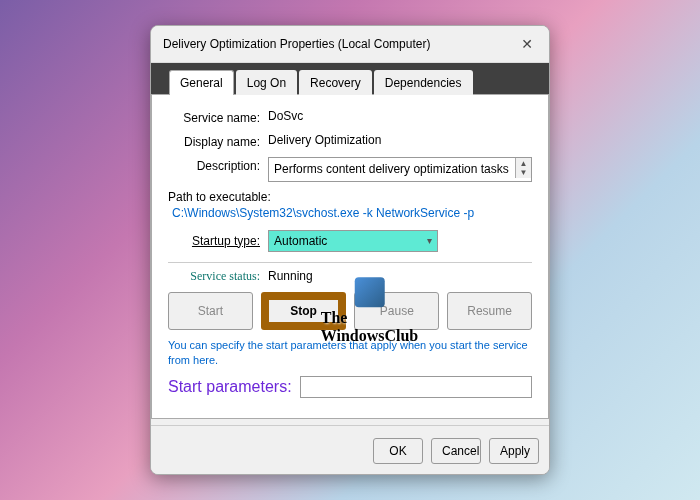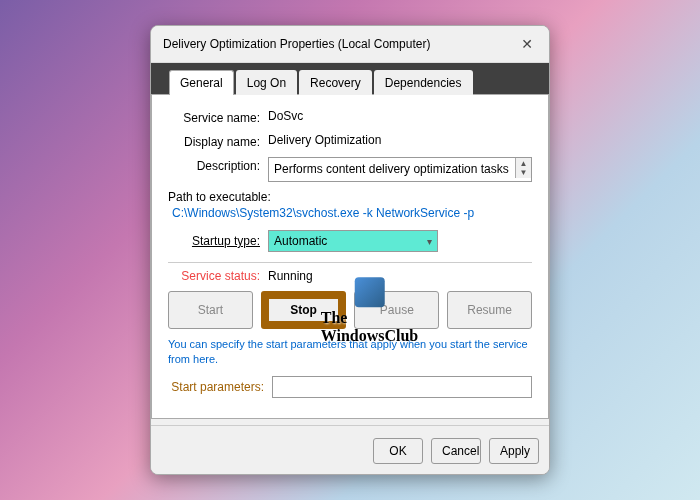--- a/index.html
+++ b/index.html
@@ -183,24 +183,25 @@
       border-top: 1px solid #ccc;
       margin: 6px 0;
     }
     .status-row {
       display: flex;
       align-items: center;
       margin-bottom: 8px;
     }
     .status-label {
       font-size: 12px;
-      color: #ef4444;
+      color: #0f766e;
       min-width: 100px;
       text-align: right;
       padding-right: 8px;
+      font-family: Liberation Serif, serif;
     }
     .status-value {
       font-size: 12px;
       color: #000;
     }
     .buttons-row {
       display: flex;
       justify-content: center;
       gap: 8px;
       margin-bottom: 8px;
@@ -230,22 +231,22 @@
       color: #0066cc;
       margin-bottom: 8px;
       line-height: 1.4;
     }
     .start-params-row {
       display: flex;
       align-items: center;
       margin-bottom: 10px;
     }
     .start-params-label {
-      font-size: 12px;
-      color: #a16207;
+      font-size: 16px;
+      color: #6d28d9;
       min-width: 104px;
       text-align: right;
       padding-right: 8px;
     }
     .start-params-input {
       flex: 1;
       height: 22px;
       border: 1px solid #999;
       background: #fff;
       font-size: 12px;

